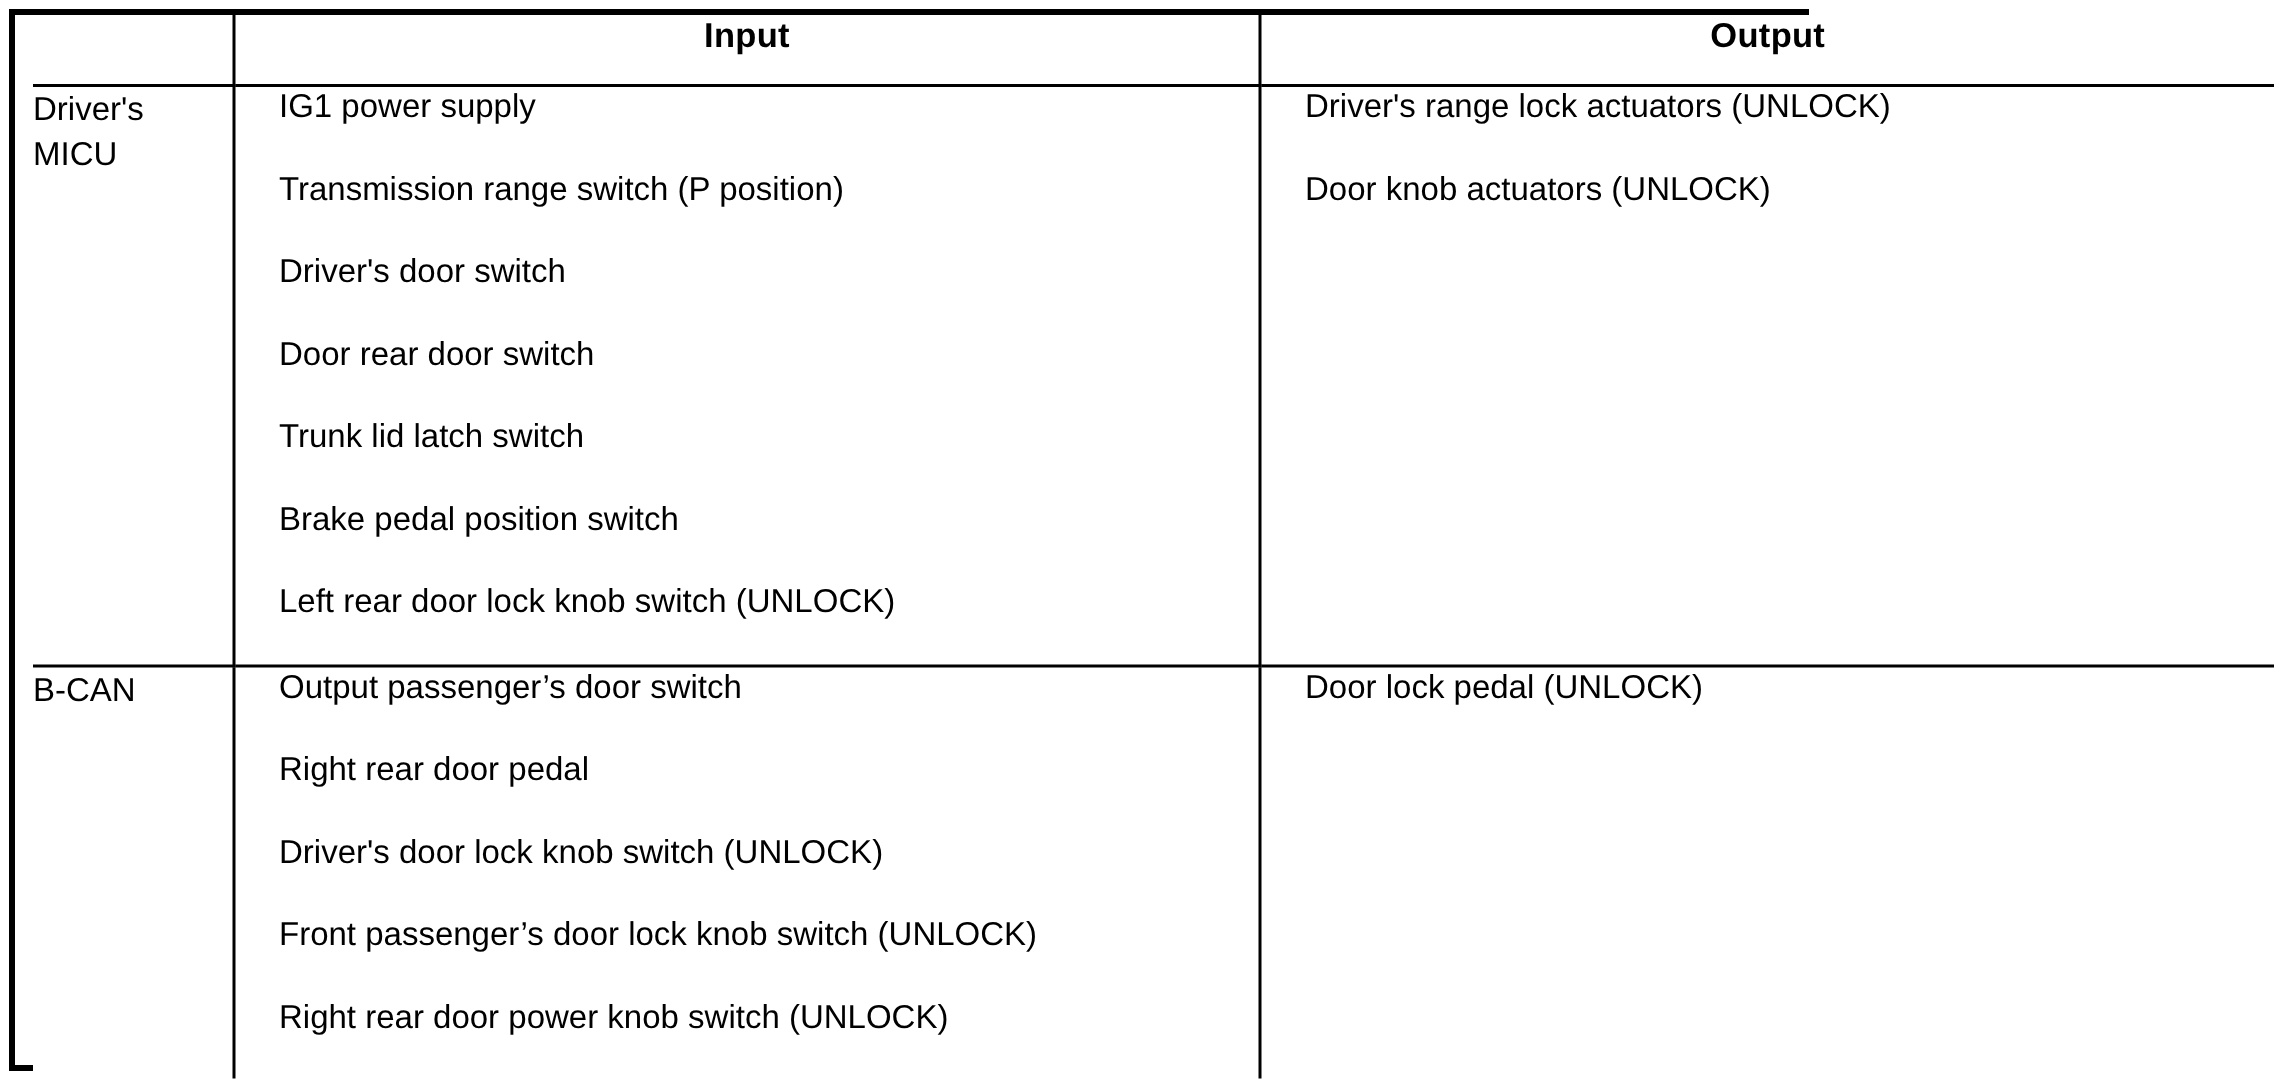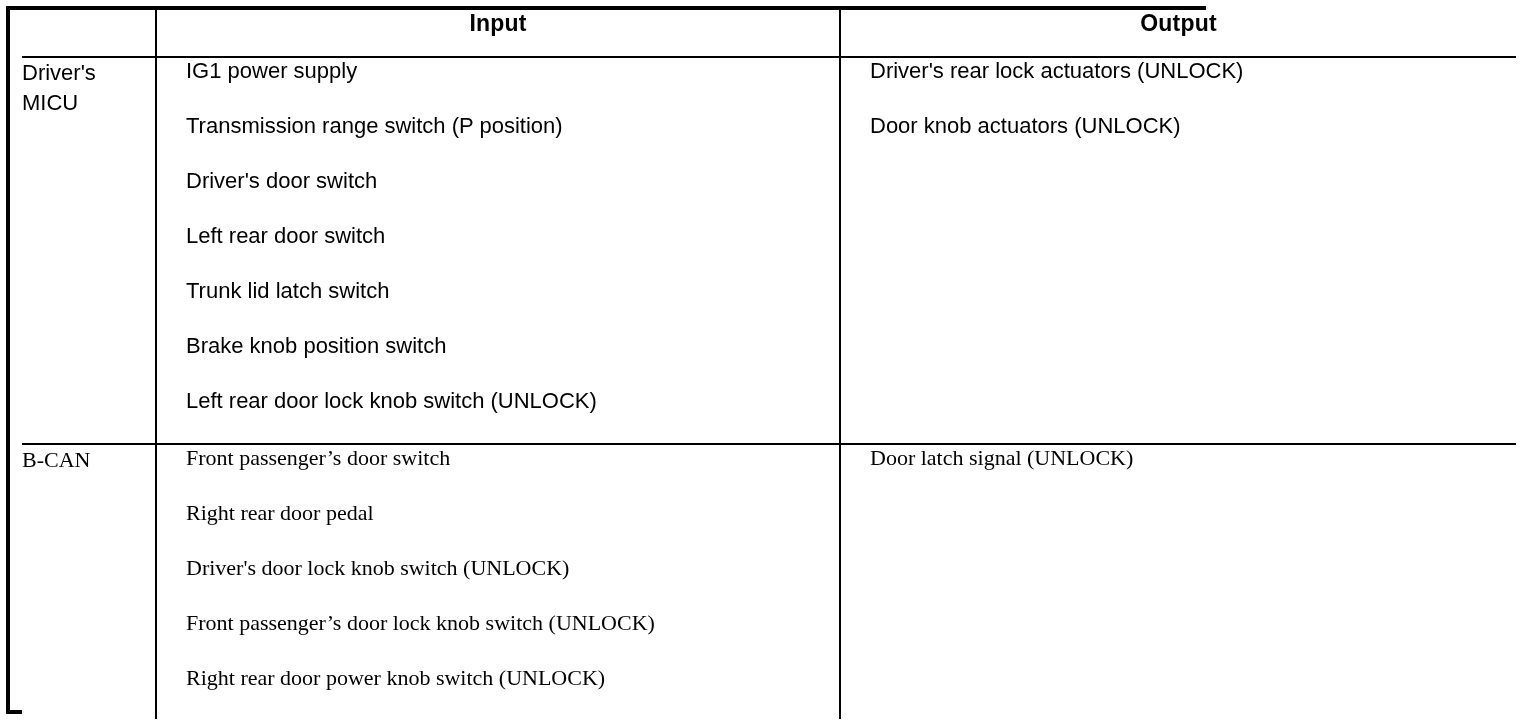--- a/index.html
+++ b/index.html
@@ -39,21 +39,21 @@
 
   table.io-table th,
   table.io-table td {
     border: 2px solid #000000;
     padding: 0;
     vertical-align: top;
     background: #ffffff;
   }
   
   table.io-table tr:first-child th { border-top: none; }
-  table.io-table tr:last-child td  { border-bottom: none; font-family: Liberation Serif, serif; }
+  table.io-table tr:last-child td  { border-bottom: none; }
   table.io-table th:first-child,
   table.io-table td:first-child    { border-left: none; }
   table.io-table th:last-child,
   table.io-table td:last-child     { border-right: none; }
 
   .header-row th {
     height: 46px;
     font-size: 23px;
     font-weight: bold;
     text-align: center;
@@ -102,38 +102,38 @@
         <th>Output</th>
       </tr>
     </thead>
     <tbody>
       <tr class="row-micu">
         <td class="unit-cell">Driver's MICU</td>
         <td class="list-cell">
           <div class="item">IG1 power supply</div>
           <div class="item">Transmission range switch (P position)</div>
           <div class="item">Driver's door switch</div>
-          <div class="item">Left rear door switch</div>
+          <div class="item">Door rear door switch</div>
           <div class="item">Trunk lid latch switch</div>
-          <div class="item">Brake knob position switch</div>
+          <div class="item">Brake pedal position switch</div>
           <div class="item">Left rear door lock knob switch (UNLOCK)</div>
         </td>
         <td class="list-cell">
-          <div class="item">Driver's rear lock actuators (UNLOCK)</div>
+          <div class="item">Driver's range lock actuators (UNLOCK)</div>
           <div class="item">Door knob actuators (UNLOCK)</div>
         </td>
       </tr>
       <tr class="row-bcan">
         <td class="unit-cell">B-CAN</td>
         <td class="list-cell">
-          <div class="item">Front passenger’s door switch</div>
+          <div class="item">Output passenger’s door switch</div>
           <div class="item">Right rear door pedal</div>
           <div class="item">Driver's door lock knob switch (UNLOCK)</div>
           <div class="item">Front passenger’s door lock knob switch (UNLOCK)</div>
           <div class="item">Right rear door power knob switch (UNLOCK)</div>
         </td>
         <td class="list-cell">
-          <div class="item">Door latch signal (UNLOCK)</div>
+          <div class="item">Door lock pedal (UNLOCK)</div>
         </td>
       </tr>
     </tbody>
   </table>
 </div>
 
 </body></html>

